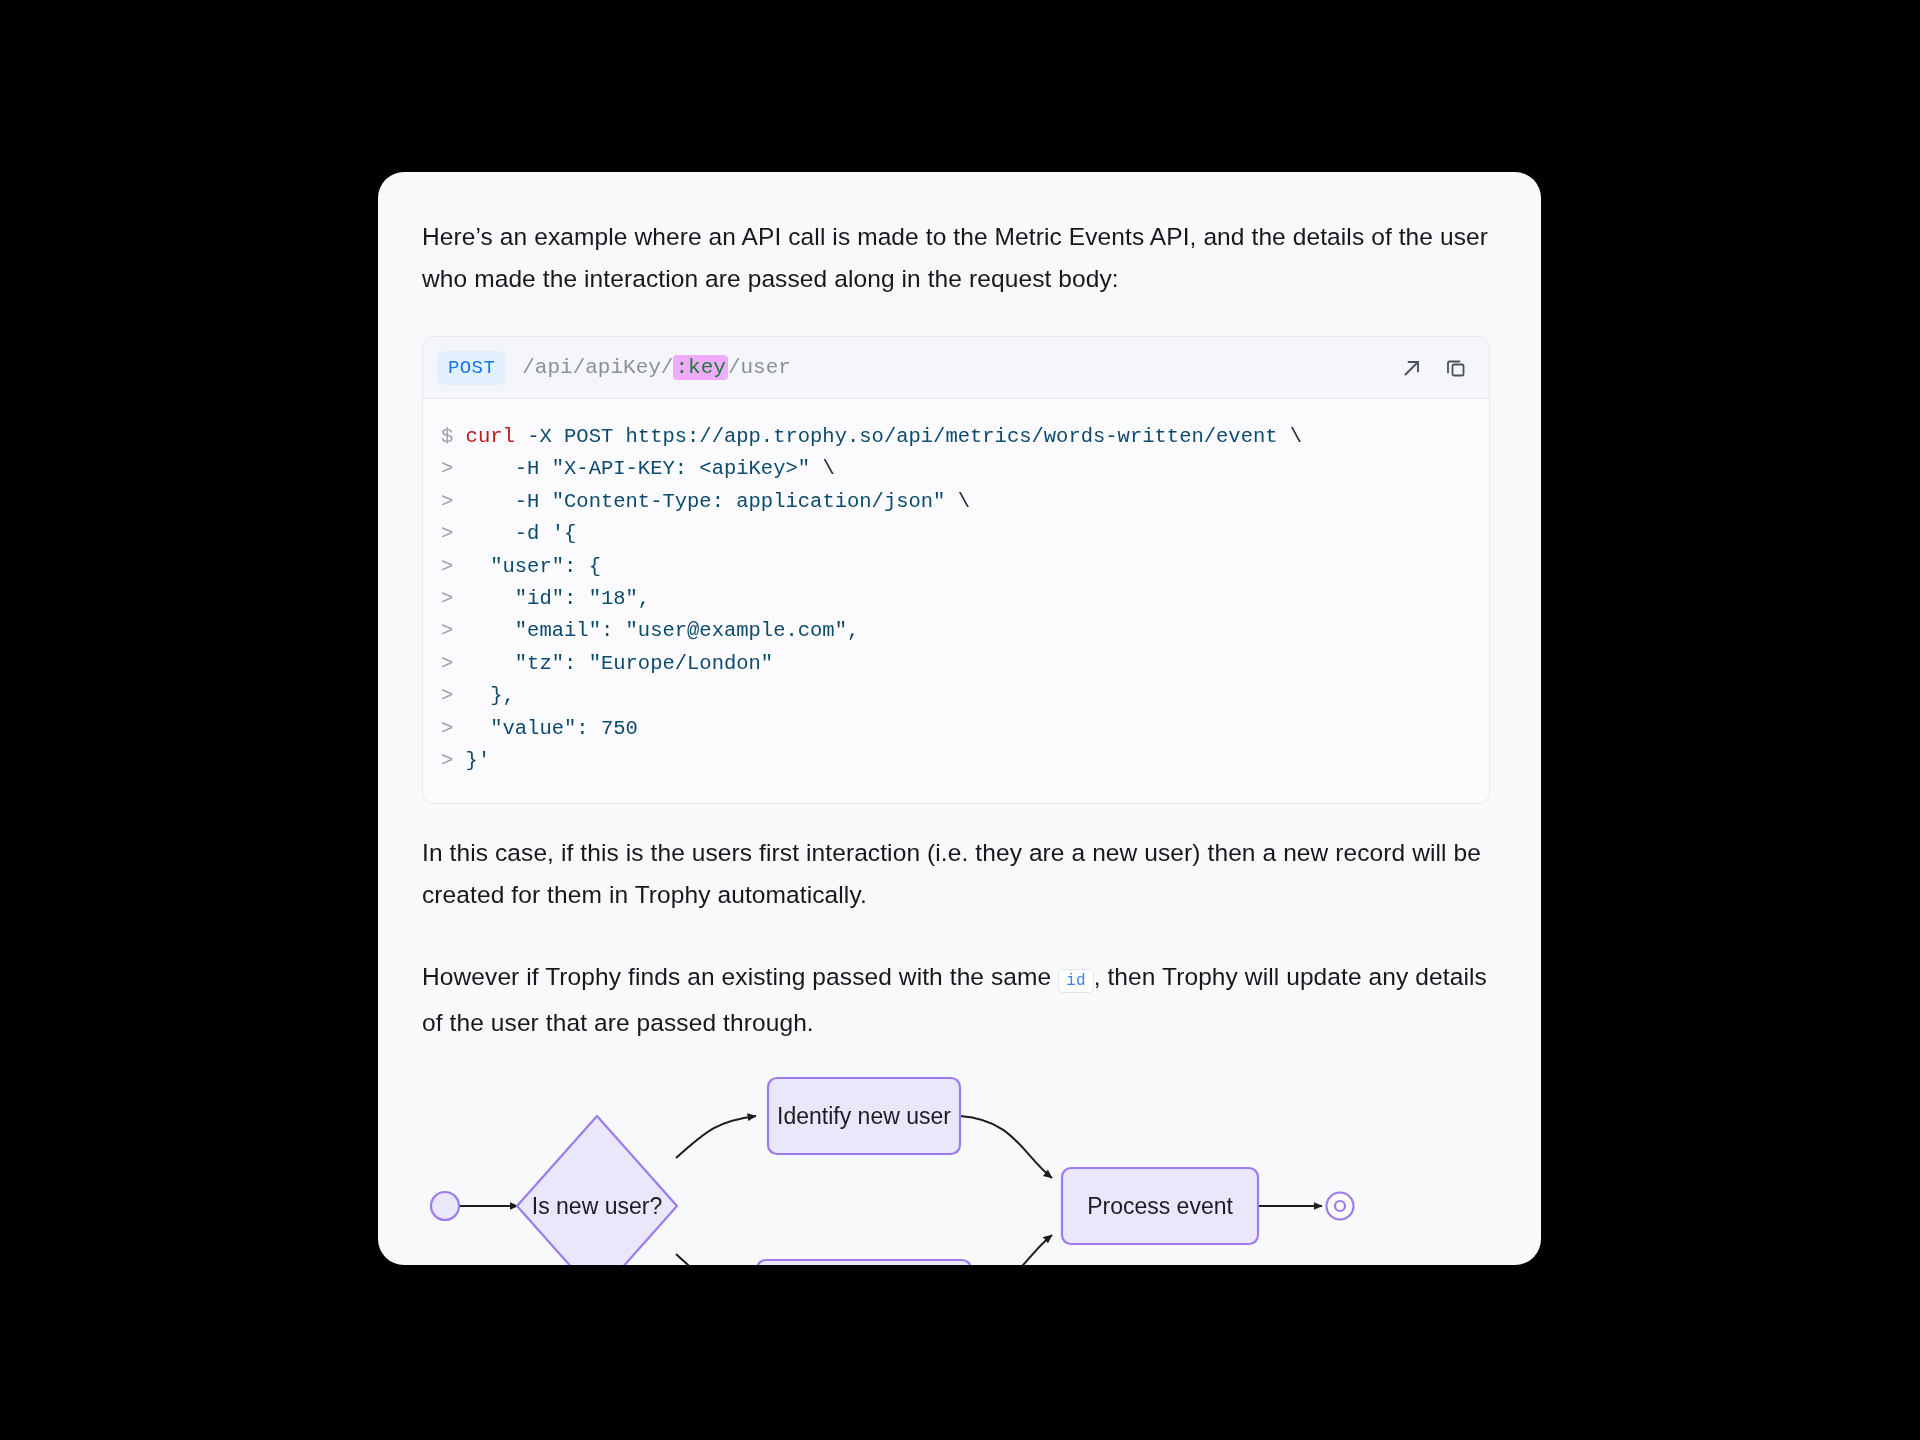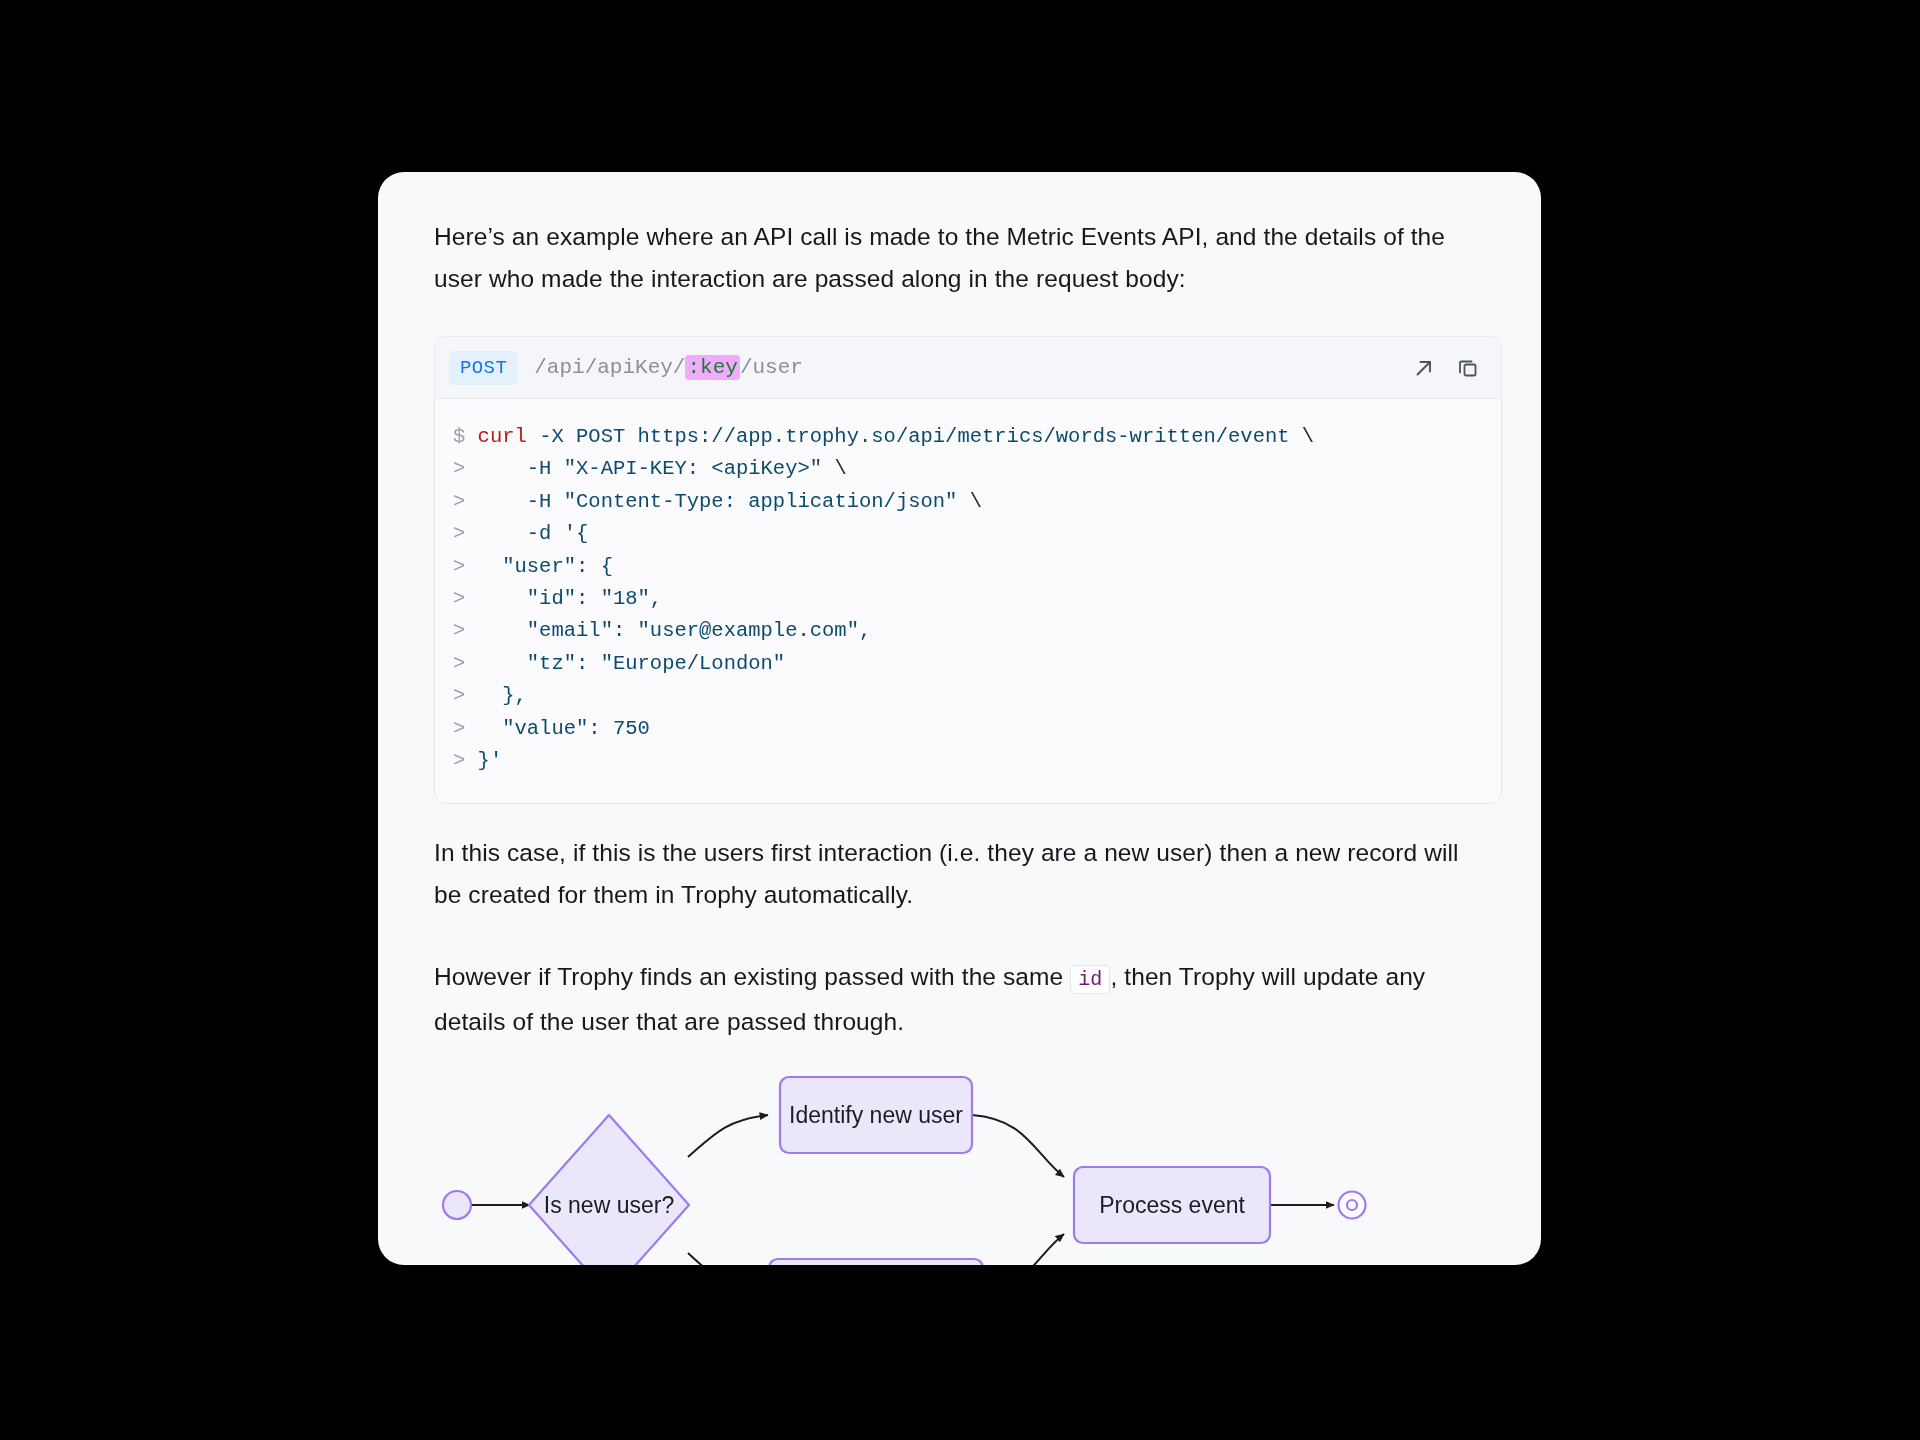--- a/index.html
+++ b/index.html
@@ -22,44 +22,44 @@
   
   .doc-card {
     position: absolute;
     left: 378px;
     top: 172px;
     width: 1163px;
     height: 1093px;
     background: #F8F9FB;
     border-radius: 26px;
     box-shadow: 0 10px 26px rgba(0,0,0,0.55), 0 2px 8px rgba(0,0,0,0.4);
-    padding: 44px 48px 0 56px;
+    padding: 44px 48px 0 44px;
     overflow: hidden;
   }
 
   
   .para {
     font-size: 24.5px;
     line-height: 42px;
     color: #17181C;
     letter-spacing: 0.1px;
     max-width: 1070px;
   }
   .para.p1 { margin-bottom: 36px; }
   .para.p2 { margin-top: 28px; }
   .para.p3 { margin-top: 40px; }
 
   code.inline {
     font-family: "Liberation Mono", monospace;
-    font-size: 20px;
+    font-size: 16px;
     background: #FFFFFF;
     border: 1px solid #E2E4EA;
     border-radius: 5px;
     padding: 2px 7px;
-    color: #701a75;
+    color: #3b82f6;
     white-space: nowrap;
   }
 
   
   .code-block {
     border: 1px solid #E6E8EE;
     border-radius: 12px;
     background: #FBFBFD;
     overflow: hidden;
     width: 1068px;

